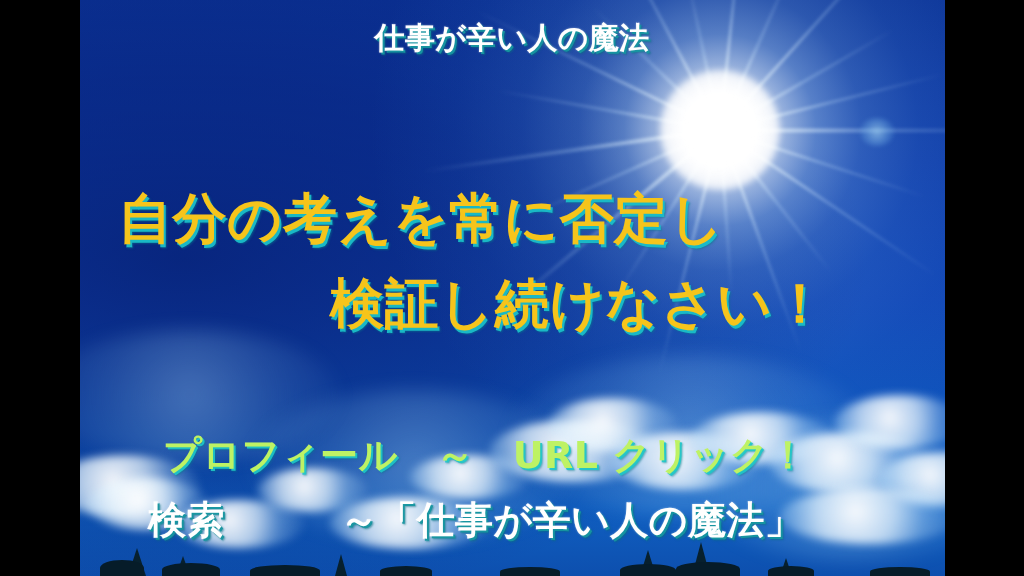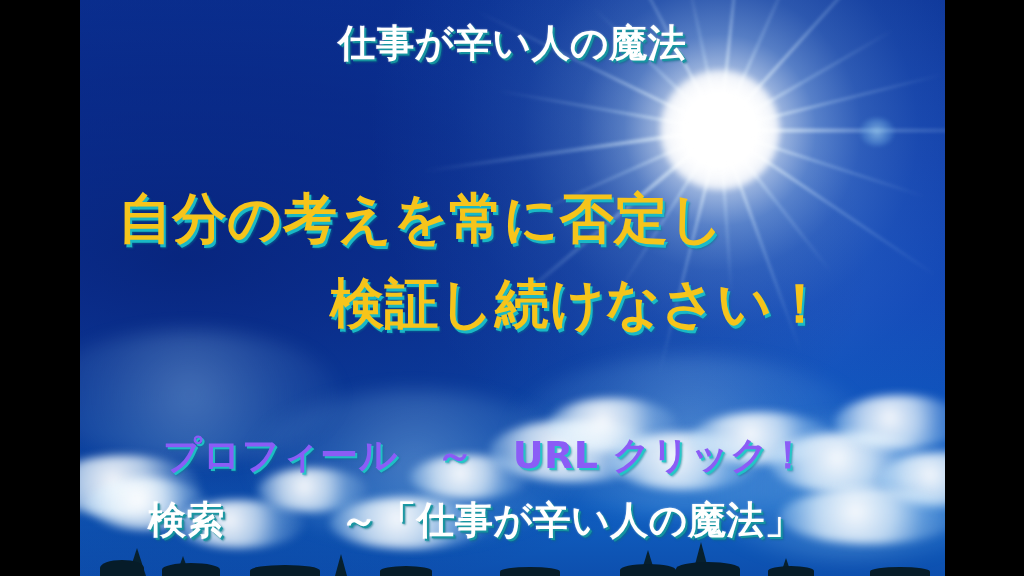--- a/index.html
+++ b/index.html
@@ -173,27 +173,27 @@
   }
   
   .yellow {
     color:#f6c41b;
     text-shadow:
       2px 3px 0 rgba(26,190,200,.95),
       3px 4px 2px rgba(10,120,140,.55);
   }
   
   .red {
-    color:#8b5cf6;
+    color:#bef264;
     text-shadow:
       2px 2px 0 rgba(30,200,200,.9),
       3px 3px 2px rgba(10,120,140,.5);
   }
 
-  #title-text      { left:0; right:0; top:18px; text-align:center; font-size:38px; }
+  #title-text      { left:0; right:0; top:18px; text-align:center; font-size:30px; }
   #headline-line-1 { left:118px; top:183px; font-size:54px; }
   #headline-line-2 { left:330px; top:268px; font-size:54px; }
   #cta-line        { left:163px; top:430px; font-size:38px; }
   #search-line     { left:148px; top:495px; font-size:38px; }
 </style>
 </head>
 <body>
 
 <div id="slide">
 

